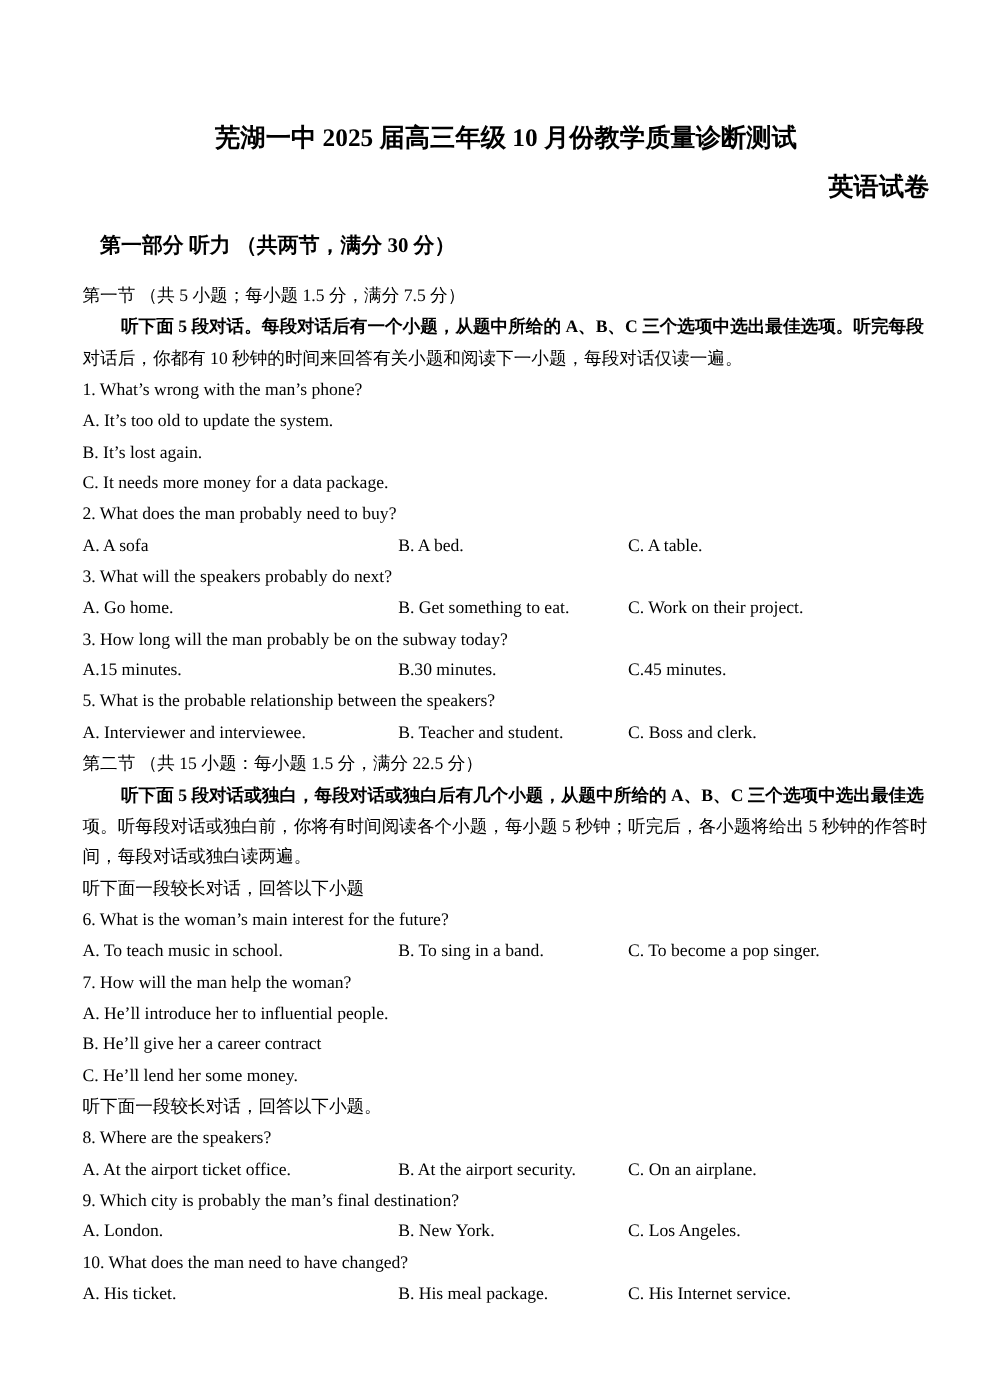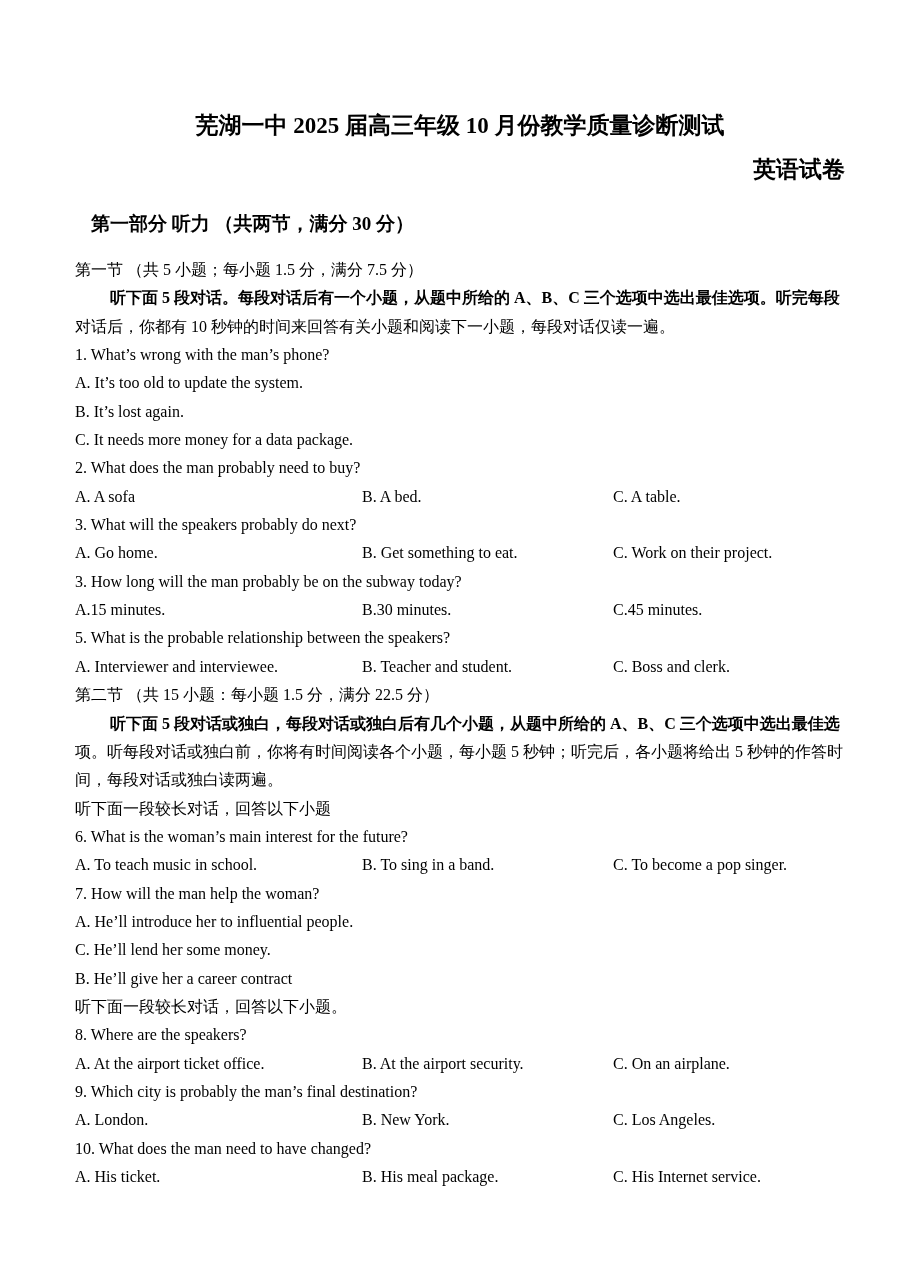--- a/index.html
+++ b/index.html
@@ -49,21 +49,21 @@
     position: relative;
     font-size: 16px;
     height: 28.35px;
     line-height: 28.35px;
     white-space: pre;
   }
   .indent { text-indent: 35px; font-weight: bold; }
   .opt { position: absolute; top: 0; white-space: pre; }
   .opt.a { left: 0; }
   .opt.b { left: 271px; margin-left: 16px; }
-  .opt.c { left: 538px; }
+  .opt.c { left: 496px; }
 </style>
 </head>
 <body>
 
 <div class="page">
   <div class="inner">
     <h1 class="title">芜湖一中 2025 届高三年级 10 月份教学质量诊断测试</h1>
     <h2 class="subtitle">英语试卷</h2>
     <h3 class="part-heading">第一部分 听力 （共两节，满分 30 分）</h3>
     <div id="lines">
@@ -84,22 +84,22 @@
         <div class="line options"><span class="opt a">A. Interviewer and interviewee.</span><span class="opt b">B. Teacher and student.</span><span class="opt c">C. Boss and clerk.</span></div>
         <div class="line">第二节 （共 15 小题：每小题 1.5 分，满分 22.5 分）</div>
         <div class="line indent">听下面 5 段对话或独白，每段对话或独白后有几个小题，从题中所给的 A、B、C 三个选项中选出最佳选</div>
         <div class="line">项。听每段对话或独白前，你将有时间阅读各个小题，每小题 5 秒钟；听完后，各小题将给出 5 秒钟的作答时</div>
         <div class="line">间，每段对话或独白读两遍。</div>
         <div class="line">听下面一段较长对话，回答以下小题</div>
         <div class="line">6. What is the woman’s main interest for the future?</div>
         <div class="line options"><span class="opt a">A. To teach music in school.</span><span class="opt b">B. To sing in a band.</span><span class="opt c">C. To become a pop singer.</span></div>
         <div class="line">7. How will the man help the woman?</div>
         <div class="line">A. He’ll introduce her to influential people.</div>
+        <div class="line">B. He’ll give her a career contract</div>
         <div class="line">C. He’ll lend her some money.</div>
-        <div class="line">B. He’ll give her a career contract</div>
         <div class="line">听下面一段较长对话，回答以下小题。</div>
         <div class="line">8. Where are the speakers?</div>
         <div class="line options"><span class="opt a">A. At the airport ticket office.</span><span class="opt b">B. At the airport security.</span><span class="opt c">C. On an airplane.</span></div>
         <div class="line">9. Which city is probably the man’s final destination?</div>
         <div class="line options"><span class="opt a">A. London.</span><span class="opt b">B. New York.</span><span class="opt c">C. Los Angeles.</span></div>
         <div class="line">10. What does the man need to have changed?</div>
         <div class="line options"><span class="opt a">A. His ticket.</span><span class="opt b">B. His meal package.</span><span class="opt c">C. His Internet service.</span></div>
       </div>
   </div>
 </div>

